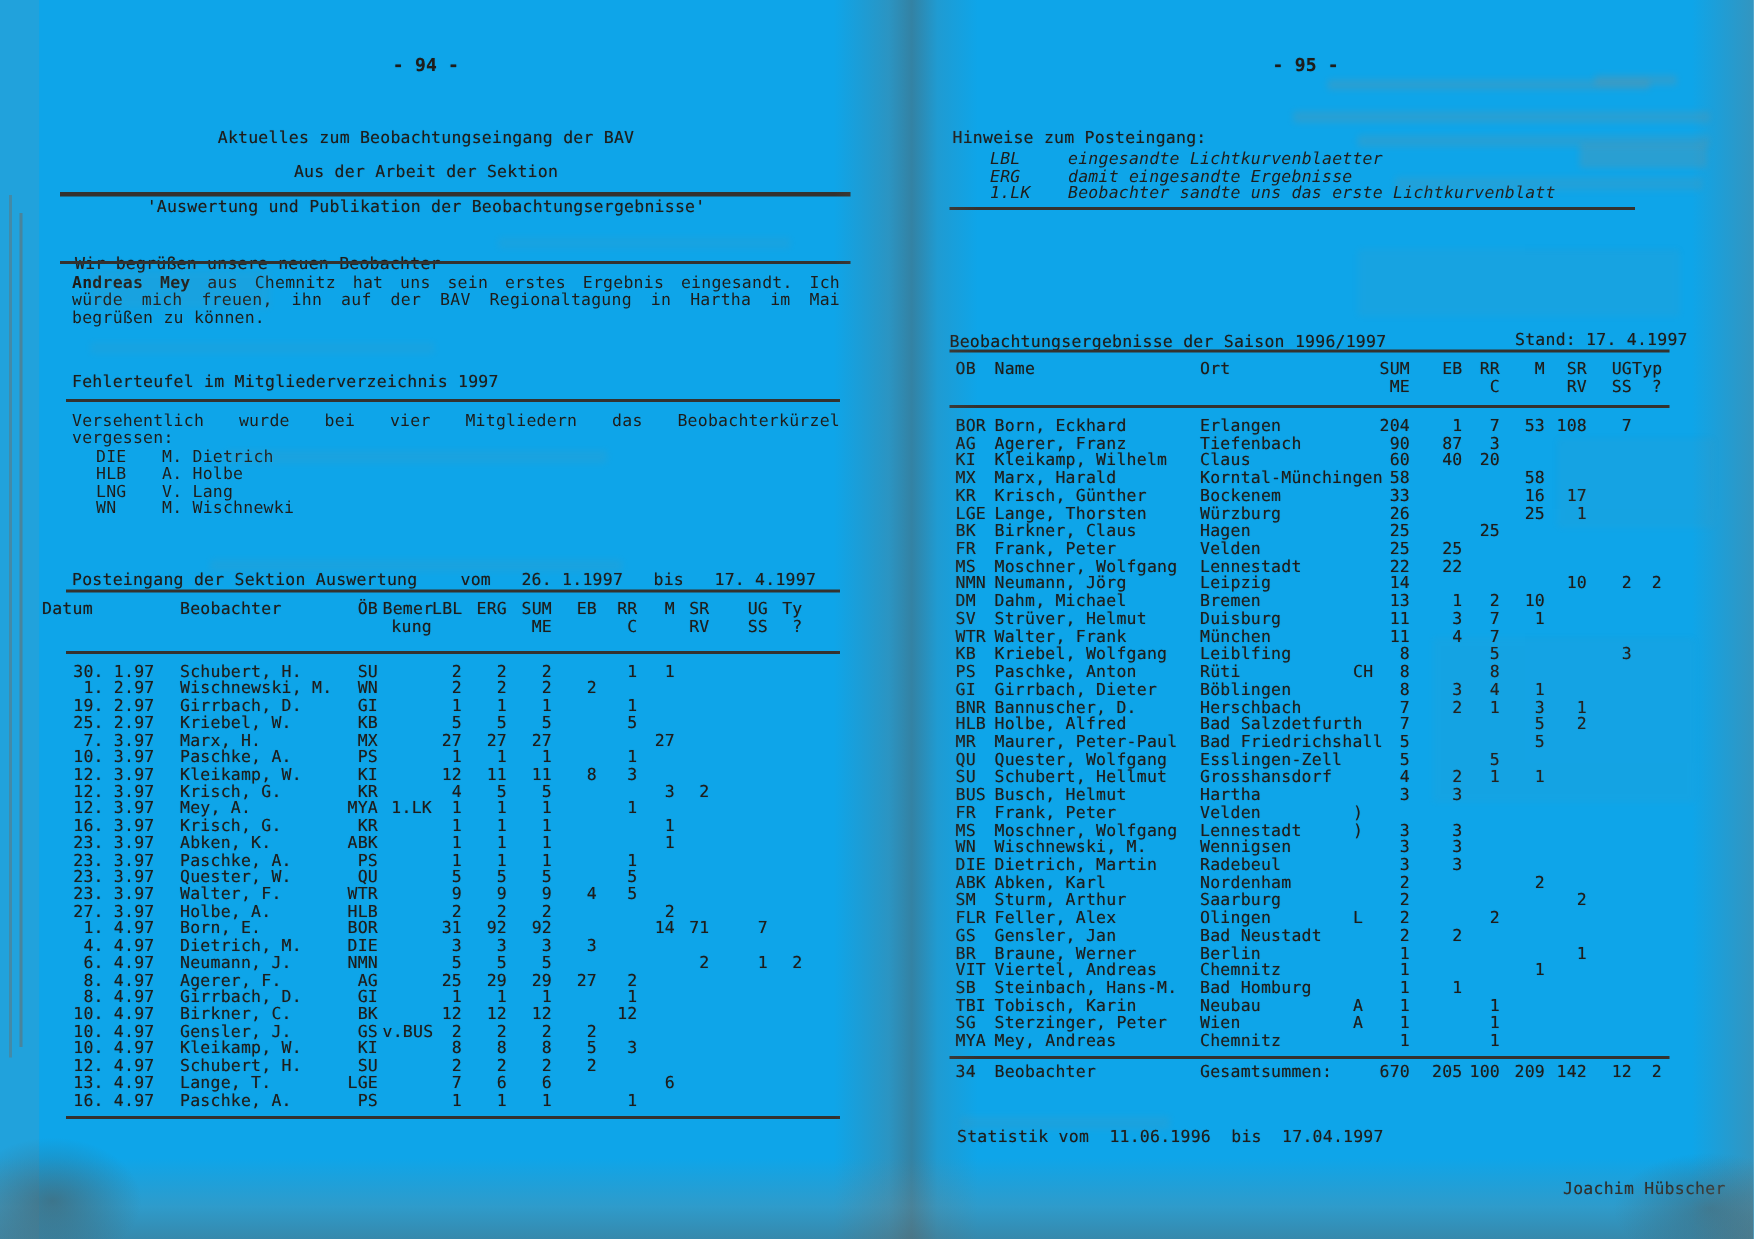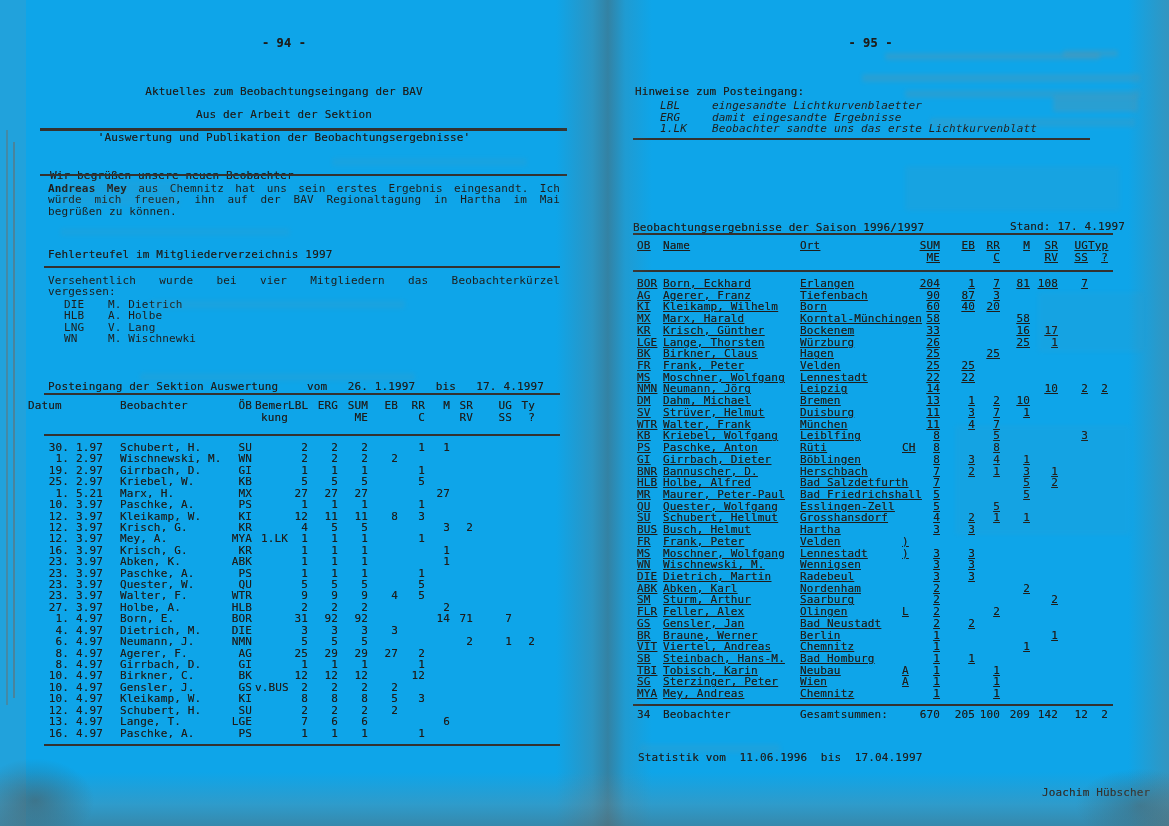--- a/index.html
+++ b/index.html
@@ -32,21 +32,21 @@
   #left-table .c4 { width:20px;  text-align:right; }
   #left-table .c5 { width:30px;  text-align:right; }
   #left-table .c6 { width:30px;  text-align:right; }
   #left-table .c7 { width:30px;  text-align:right; }
   #left-table .c8 { width:27px;  text-align:right; }
   #left-table .c9 { width:25px;  text-align:right; }
   #left-table .c10 { width:23px; text-align:right; }
   #left-table .c11 { width:39px; text-align:right; }
   #left-table .c12 { width:23px; text-align:right; }
 
-  #right-table { left:633px; top:238px; width:475px;text-decoration:underline; }
+  #right-table { left:633px; top:238px; width:475px; }
   #right-table th { height:40px; padding-top:2px; line-height:11.6px; }
   #right-table td { height:11.72px; line-height:11.72px; }
   #right-table .c0, #totals-table .c0 { width:27px;  text-align:left; padding-left:4px; }
   #right-table .c1, #totals-table .c1 { width:137px; text-align:left; padding-left:3px; }
   #right-table .c2, #totals-table .c2 { width:103px; text-align:left; padding-left:3px; }
   #right-table .c3, #totals-table .c3 { width:17px;  text-align:left; padding-left:2px; }
   #right-table .c4, #totals-table .c4 { width:23px;  text-align:right; }
   #right-table .c5, #totals-table .c5 { width:35px;  text-align:right; }
   #right-table .c6, #totals-table .c6 { width:25px;  text-align:right; }
   #right-table .c7, #totals-table .c7 { width:30px;  text-align:right; }
@@ -199,21 +199,21 @@
           <td class="c5">5</td>
           <td class="c6">5</td>
           <td class="c7"></td>
           <td class="c8">5</td>
           <td class="c9"></td>
           <td class="c10"></td>
           <td class="c11"></td>
           <td class="c12"></td>
         </tr>
         <tr>
-          <td class="c0"> 1. 5.21</td>
+          <td class="c0"> 7. 3.97</td>
           <td class="c1">Marx, H.</td>
           <td class="c2">MX</td>
           <td class="c3"></td>
           <td class="c4">27</td>
           <td class="c5">27</td>
           <td class="c6">27</td>
           <td class="c7"></td>
           <td class="c8"></td>
           <td class="c9">27</td>
           <td class="c10"></td>
@@ -581,42 +581,42 @@
       </thead>
       <tbody>
         <tr>
           <td class="c0">BOR</td>
           <td class="c1">Born, Eckhard</td>
           <td class="c2">Erlangen</td>
           <td class="c3"></td>
           <td class="c4">204</td>
           <td class="c5">1</td>
           <td class="c6">7</td>
-          <td class="c7">81</td>
+          <td class="c7">53</td>
           <td class="c8">108</td>
           <td class="c9">7</td>
           <td class="c10"></td>
         </tr>
         <tr>
           <td class="c0">AG</td>
           <td class="c1">Agerer, Franz</td>
           <td class="c2">Tiefenbach</td>
           <td class="c3"></td>
           <td class="c4">90</td>
           <td class="c5">87</td>
           <td class="c6">3</td>
           <td class="c7"></td>
           <td class="c8"></td>
           <td class="c9"></td>
           <td class="c10"></td>
         </tr>
         <tr>
           <td class="c0">KI</td>
           <td class="c1">Kleikamp, Wilhelm</td>
-          <td class="c2">Born</td>
+          <td class="c2">Claus</td>
           <td class="c3"></td>
           <td class="c4">60</td>
           <td class="c5">40</td>
           <td class="c6">20</td>
           <td class="c7"></td>
           <td class="c8"></td>
           <td class="c9"></td>
           <td class="c10"></td>
         </tr>
         <tr>

